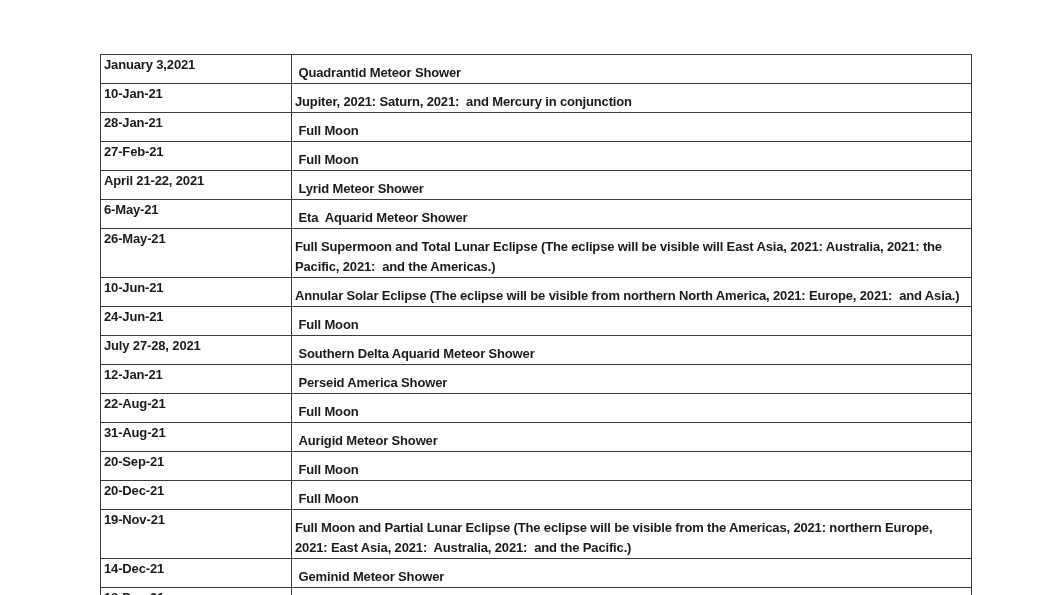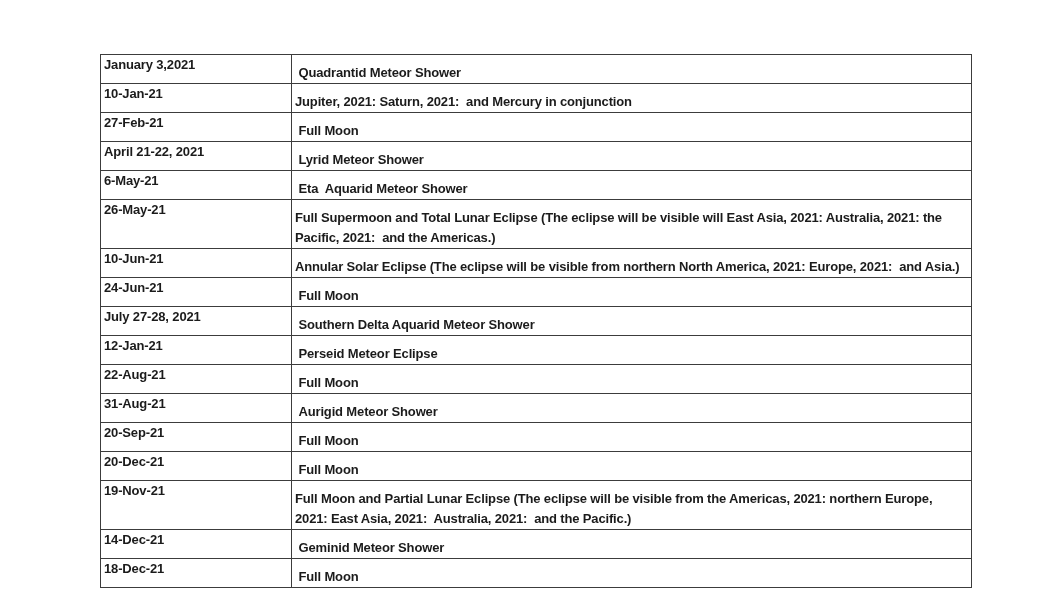--- a/index.html
+++ b/index.html
@@ -63,20 +63,24 @@
       <tbody>
           <tr>
             <td class="date-cell">January 3,2021</td>
             <td class="event-cell"> Quadrantid Meteor Shower</td>
           </tr>
           <tr>
             <td class="date-cell">10-Jan-21</td>
             <td class="event-cell">Jupiter, 2021: Saturn, 2021:  and Mercury in conjunction</td>
           </tr>
           <tr>
+            <td class="date-cell">28-Jan-21</td>
+            <td class="event-cell"> Full Moon</td>
+          </tr>
+          <tr>
             <td class="date-cell">27-Feb-21</td>
             <td class="event-cell"> Full Moon</td>
           </tr>
           <tr>
             <td class="date-cell">April 21-22, 2021</td>
             <td class="event-cell"> Lyrid Meteor Shower</td>
           </tr>
           <tr>
             <td class="date-cell">6-May-21</td>
             <td class="event-cell"> Eta  Aquarid Meteor Shower</td>
@@ -92,21 +96,21 @@
           <tr>
             <td class="date-cell">24-Jun-21</td>
             <td class="event-cell"> Full Moon</td>
           </tr>
           <tr>
             <td class="date-cell">July 27-28, 2021</td>
             <td class="event-cell"> Southern Delta Aquarid Meteor Shower</td>
           </tr>
           <tr>
             <td class="date-cell">12-Jan-21</td>
-            <td class="event-cell"> Perseid Meteor Eclipse</td>
+            <td class="event-cell"> Perseid America Shower</td>
           </tr>
           <tr>
             <td class="date-cell">22-Aug-21</td>
             <td class="event-cell"> Full Moon</td>
           </tr>
           <tr>
             <td class="date-cell">31-Aug-21</td>
             <td class="event-cell"> Aurigid Meteor Shower</td>
           </tr>
           <tr>

